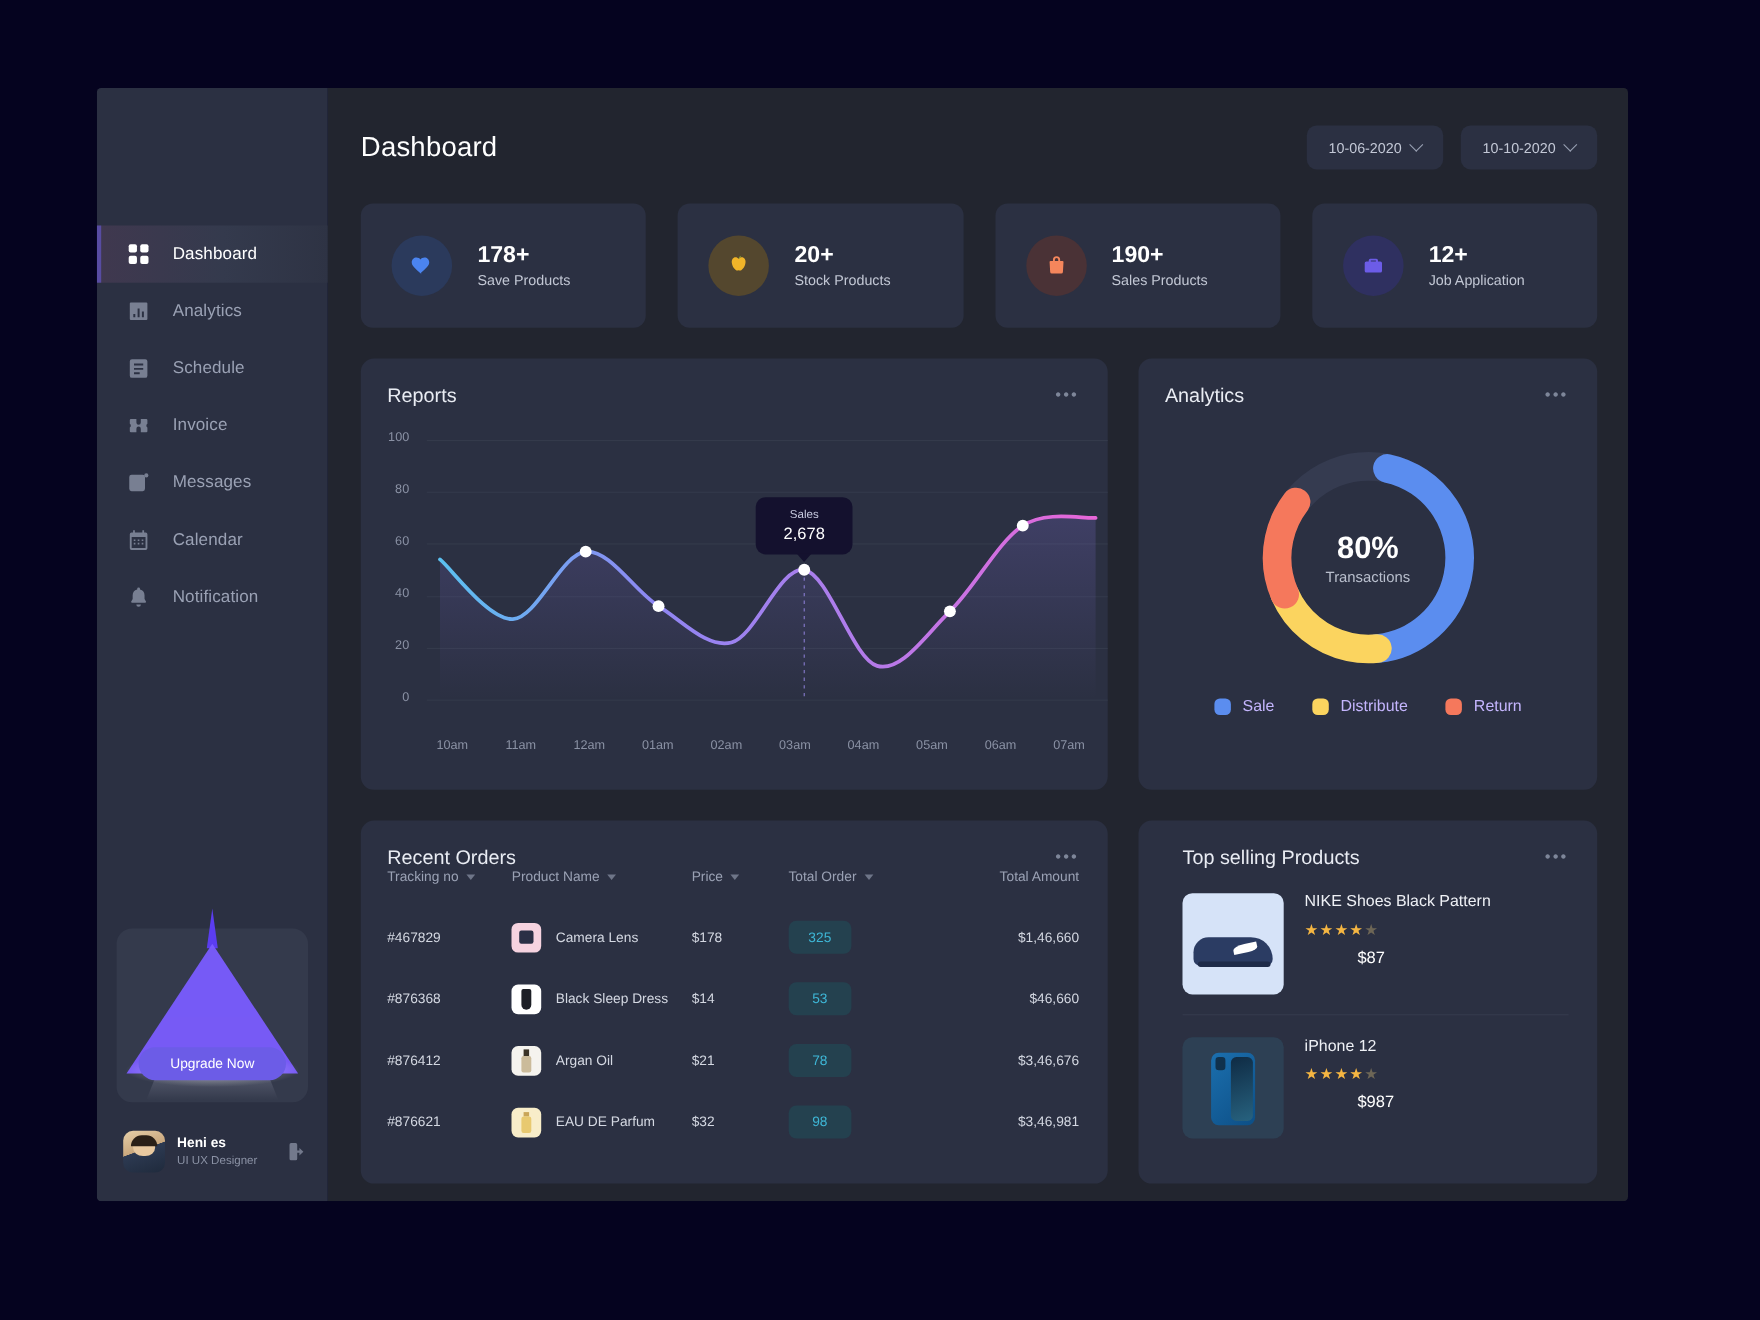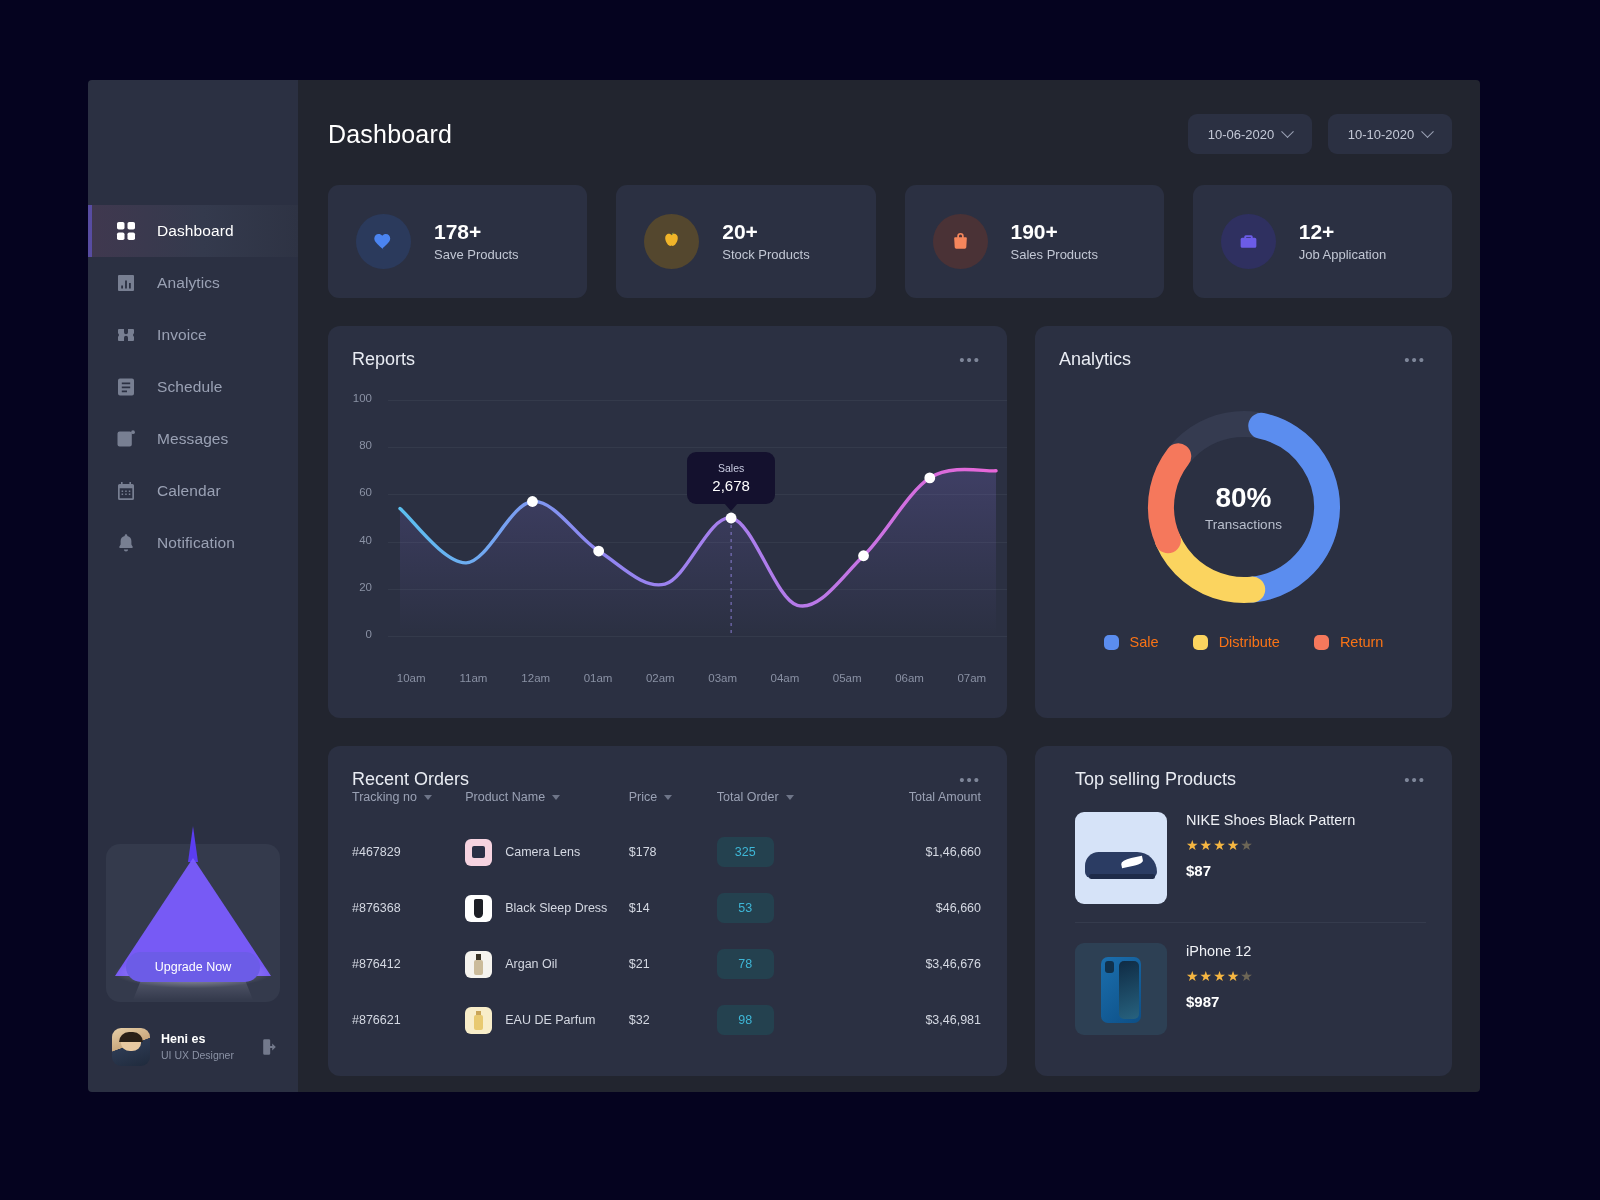--- a/index.html
+++ b/index.html
@@ -172,21 +172,21 @@
   .tt-val { font-size:15px; color:#ffffff; margin-top:3px; }
 
   
   .donut-wrap { position:relative; height:262px; display:flex; align-items:center; justify-content:center; margin-top:6px;}
   .donut-center { position:absolute; text-align:center; }
   .donut-pct { font-size:28px; color:#ffffff; font-weight:bold; }
   .donut-sub { font-size:13.5px; color:#b9bfcd; margin-top:3px; }
   .legend { display:flex; justify-content:center; gap:34px; margin-top:-4px; }
   .leg { display:flex; align-items:center; gap:11px; cursor:pointer; }
   .leg-dot { width:15px; height:15px; border-radius:5px; }
-  .leg-txt { font-size:14.5px; color:#f97316;text-align:right; }
+  .leg-txt { font-size:14.5px; color:#c4b5fd;text-align:right; }
 
   
   .orders { flex:0 0 679px; height:330px; }
   .top-sell { flex:1; height:330px;padding-left:16px; }
   table { width:100%; border-collapse:collapse; }
   th { font-size:12.5px; color:#9aa1b4; font-weight:normal; text-align:left; padding:0 0 20px 0; }
   th .sort { display:inline-block; margin-left:7px; width:0;height:0;
     border-left:4px solid transparent;border-right:4px solid transparent;border-top:5px solid #6e7588; vertical-align:middle;}
   td { font-size:12.5px; color:#d4d8e2; padding:13px 0; }
   .thumb { width:27px; height:27px; border-radius:6px; display:inline-block; vertical-align:middle;
@@ -200,21 +200,21 @@
   .amt { text-align:right; }
 
   
   .prod { display:flex; gap:19px; padding:20px 0 0 0; align-items:flex-start; }
   .prod + .prod { border-top:1px solid #353b4d; margin-top:18px; }
   .prod-img { width:92px; height:92px; border-radius:9px; flex:0 0 92px; position:relative; overflow:hidden;}
   .prod-name { font-size:14.5px; color:#eef0f5; }
   .stars { margin-top:9px; font-size:14px; letter-spacing:1px; }
   .star-on { color:#f5b642; }
   .star-off { color:#6d6656; }
-  .prod-price { font-size:15px; color:#ffffff; font-weight:bold; margin-top:9px; }
+  .prod-price { font-size:15px; color:#ffffff; font-weight:normal; margin-top:9px;margin-left:48px; }
 </style>
 </head>
 <body>
 
 <div class="app">
 
   <div class="sidebar">
     <div class="nav">
 
       <div class="nav-item active">
@@ -234,33 +234,33 @@
           <svg viewBox="0 0 20 20" width="20" height="20">
               <path d="M3 2h14a1 1 0 011 1v14a1 1 0 01-1 1H3a1 1 0 01-1-1V3a1 1 0 011-1zm2.2 10.5h1.8v3H5.2zm3.9-5h1.8v8H9.1zm3.9 2.6h1.8v5.4H13z" fill-rule="evenodd"></path>
             </svg>
         </span>
         <span class="nav-label">Analytics</span>
       </div>
 
       <div class="nav-item">
         <span class="nav-ico">
           <svg viewBox="0 0 20 20" width="20" height="20">
-              <path d="M3 4h5v3.2a2 2 0 004 0V4h5a1 1 0 011 1v3.3a2 2 0 000 3.4V15a1 1 0 01-1 1h-5v-3.2a2 2 0 00-4 0V16H3a1 1 0 01-1-1v-3.3a2 2 0 000-3.4V5a1 1 0 011-1z"></path>
-            </svg>
-        </span>
-        <span class="nav-label">Invoice</span>
+              <path d="M4 1.5h12a2 2 0 012 2v13a2 2 0 01-2 2H4a2 2 0 01-2-2v-13a2 2 0 012-2zm1.8 4h8.4v1.7H5.8zm0 4h8.4v1.7H5.8zm0 4h5.2v1.7H5.8z" fill-rule="evenodd"></path>
+            </svg>
+        </span>
+        <span class="nav-label">Schedule</span>
       </div>
 
       <div class="nav-item">
         <span class="nav-ico">
           <svg viewBox="0 0 20 20" width="20" height="20">
-              <path d="M4 1.5h12a2 2 0 012 2v13a2 2 0 01-2 2H4a2 2 0 01-2-2v-13a2 2 0 012-2zm1.8 4h8.4v1.7H5.8zm0 4h8.4v1.7H5.8zm0 4h5.2v1.7H5.8z" fill-rule="evenodd"></path>
-            </svg>
-        </span>
-        <span class="nav-label">Schedule</span>
+              <path d="M3 4h5v3.2a2 2 0 004 0V4h5a1 1 0 011 1v3.3a2 2 0 000 3.4V15a1 1 0 01-1 1h-5v-3.2a2 2 0 00-4 0V16H3a1 1 0 01-1-1v-3.3a2 2 0 000-3.4V5a1 1 0 011-1z"></path>
+            </svg>
+        </span>
+        <span class="nav-label">Invoice</span>
       </div>
 
       <div class="nav-item">
         <span class="nav-ico">
           <svg viewBox="0 0 20 20" width="20" height="20">
               <path d="M3.6 2.5h10.1a2.1 2.1 0 012.1 2.1v10.8a2.1 2.1 0 01-2.1 2.1H3.6a2.1 2.1 0 01-2.1-2.1V4.6a2.1 2.1 0 012.1-2.1zm1.2 9.8l2.6-3 2.2 1.9 3-3.6 1.2 1-4 4.8-2.2-1.9-1.7 2z"></path>
               <circle cx="17" cy="3.2" r="1.9"></circle>
             </svg>
         </span>
         <span class="nav-label">Messages</span>

